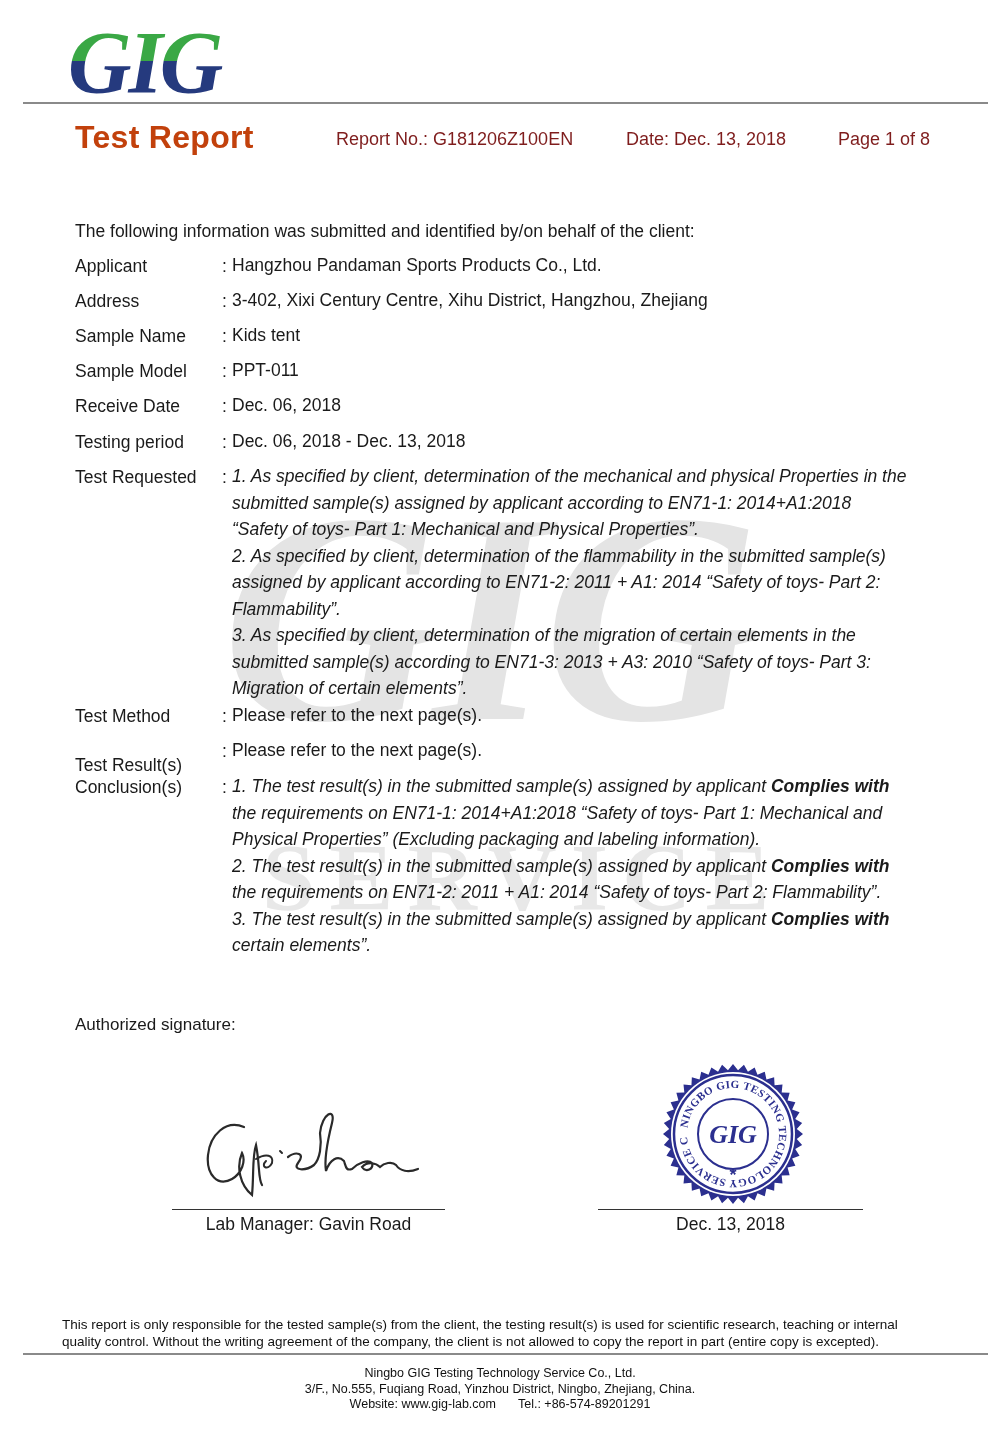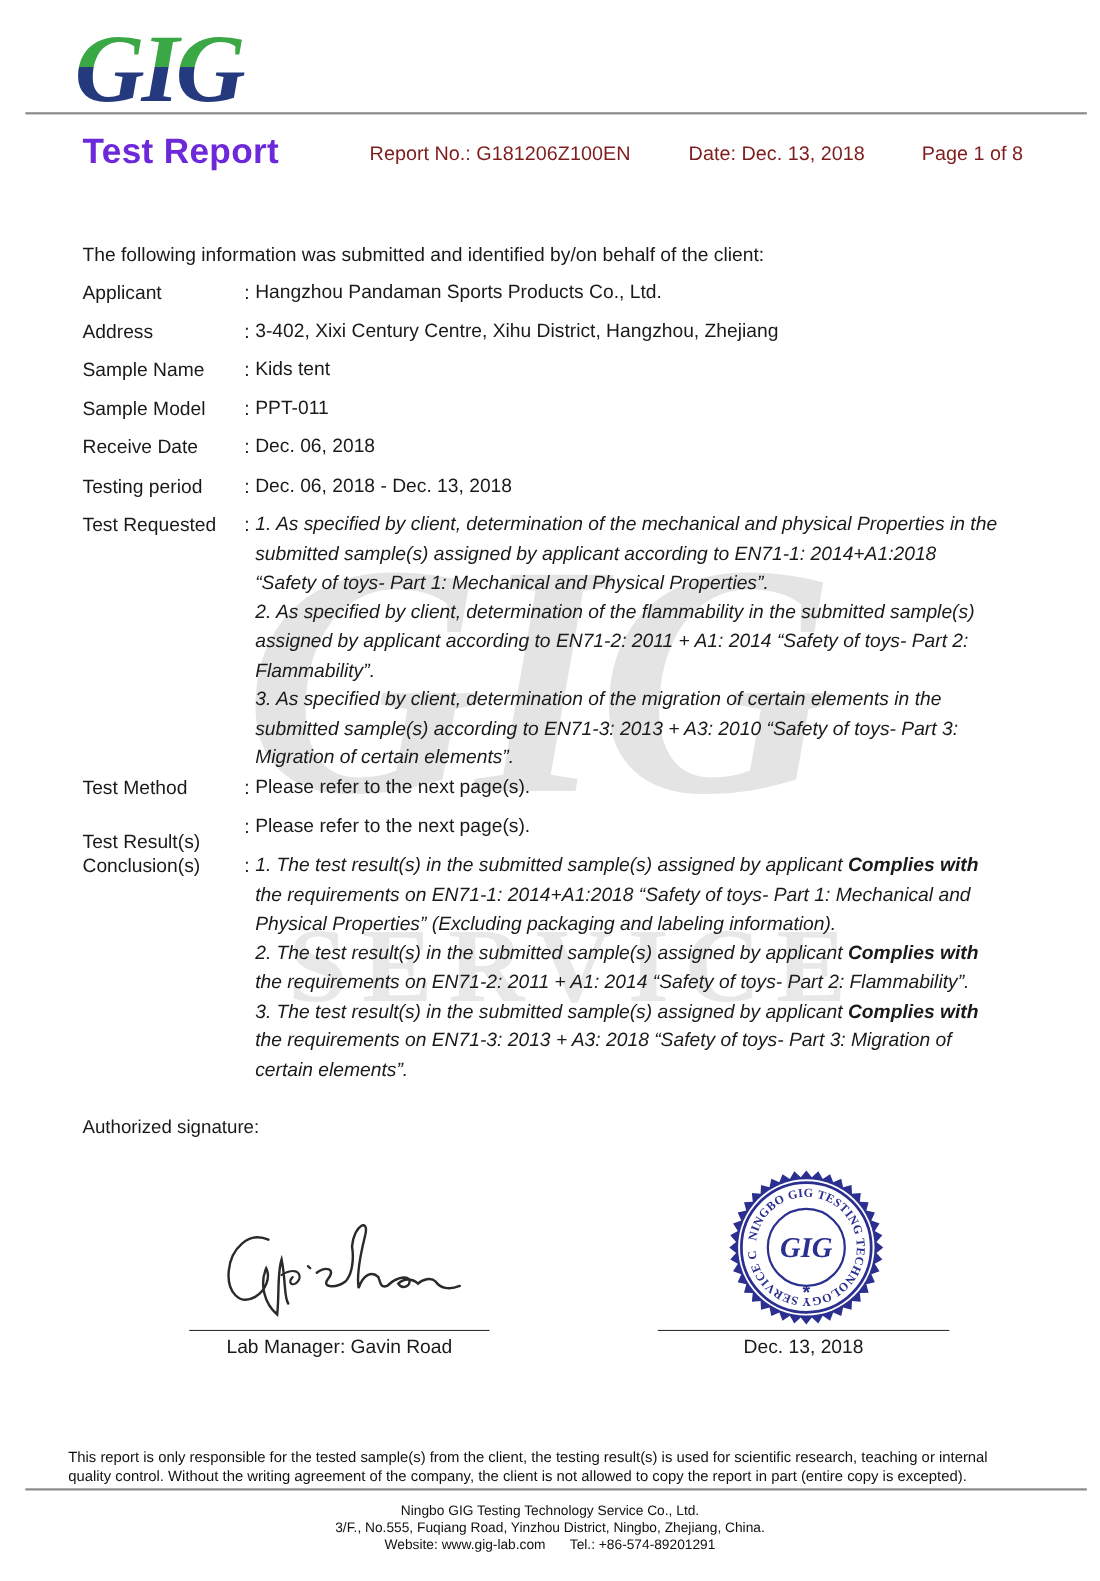--- a/index.html
+++ b/index.html
@@ -11,21 +11,21 @@
 
   
   .logo {
     left: 66px; top: 14px; width: 200px; height: 90px;
   }
   .logo svg { display: block; }
 
   .rule { position: absolute; height: 2px; background: #8a8a8a; }
 
   
-  .title { left: 75px; top: 119px; font-size: 32px; font-weight: bold; letter-spacing: 0.3px; color: #6d28d9; }
+  .title { left: 75px; top: 119px; font-size: 32px; font-weight: bold; letter-spacing: 0.3px; color: #c2410c; }
   .hdr-item { top: 129px; font-size: 18px; color: #7f1d1d; }
 
   
   .wm-gig {
     left: 222px; top: 468px; font-family: "Liberation Serif", serif; font-style: italic; font-weight: bold;
     font-size: 300px; color: #e4e4e4; line-height: 1; letter-spacing: -6px; z-index: 0;
     white-space: nowrap;
   }
   .wm-original {
     left: 262px; top: 830px; font-family: "Liberation Serif", serif; font-weight: bold;
@@ -133,21 +133,20 @@
 
 <div class="row-label" style="top:777px;">Conclusion(s)</div>
 <div class="row-colon" style="top:777px;">:</div>
 <div class="row-value" style="top:773px;">
   <span class="line"><span>1. The test result(s) in the submitted sample(s) assigned by applicant </span><b>Complies with</b></span>
   <span class="line">the requirements on EN71-1: 2014+A1:2018 “Safety of toys- Part 1: Mechanical and</span>
   <span class="line">Physical Properties” (Excluding packaging and labeling information).</span>
   <span class="line"><span>2. The test result(s) in the submitted sample(s) assigned by applicant </span><b>Complies with</b></span>
   <span class="line">the requirements on EN71-2: 2011 + A1: 2014 “Safety of toys- Part 2: Flammability”.</span>
   <span class="line"><span>3. The test result(s) in the submitted sample(s) assigned by applicant </span><b>Complies with</b></span>
-  <span class="line">the requirements on EN71-3: 2013 + A3: 2018 “Safety of toys- Part 3: Migration of</span>
   <span class="line">certain elements”.</span>
 </div>
 
 <div class="content auth">Authorized signature:</div>
 
 <svg class="abs" style="left:196px; top:1105px;" width="230" height="95" viewBox="0 0 230 95">
   <path d="M48 22 C30 14 14 30 12 50 C10 70 22 82 36 74 C46 68 50 56 46 48 C40 62 44 80 56 90 C58 70 56 52 60 40 C64 60 62 74 66 80" fill="none" stroke="#2a2a2a" stroke-width="2.2" stroke-linecap="round"></path>
   <path d="M60 54 C70 48 78 50 76 58 C72 66 64 62 70 56 M84 46 L86 48" fill="none" stroke="#2a2a2a" stroke-width="2" stroke-linecap="round"></path>
   <path d="M92 52 C100 46 110 48 102 58 C96 66 110 66 118 60 C124 54 126 40 124 28 C126 8 140 2 136 18 C132 34 128 54 130 66 C134 54 142 50 148 56 C150 62 150 66 156 64 C162 58 172 54 176 58 C178 64 170 68 166 62 C172 56 180 58 184 62 C188 58 196 56 200 60 C204 66 212 68 222 64" fill="none" stroke="#2a2a2a" stroke-width="2.2" stroke-linecap="round"></path>
 </svg>

